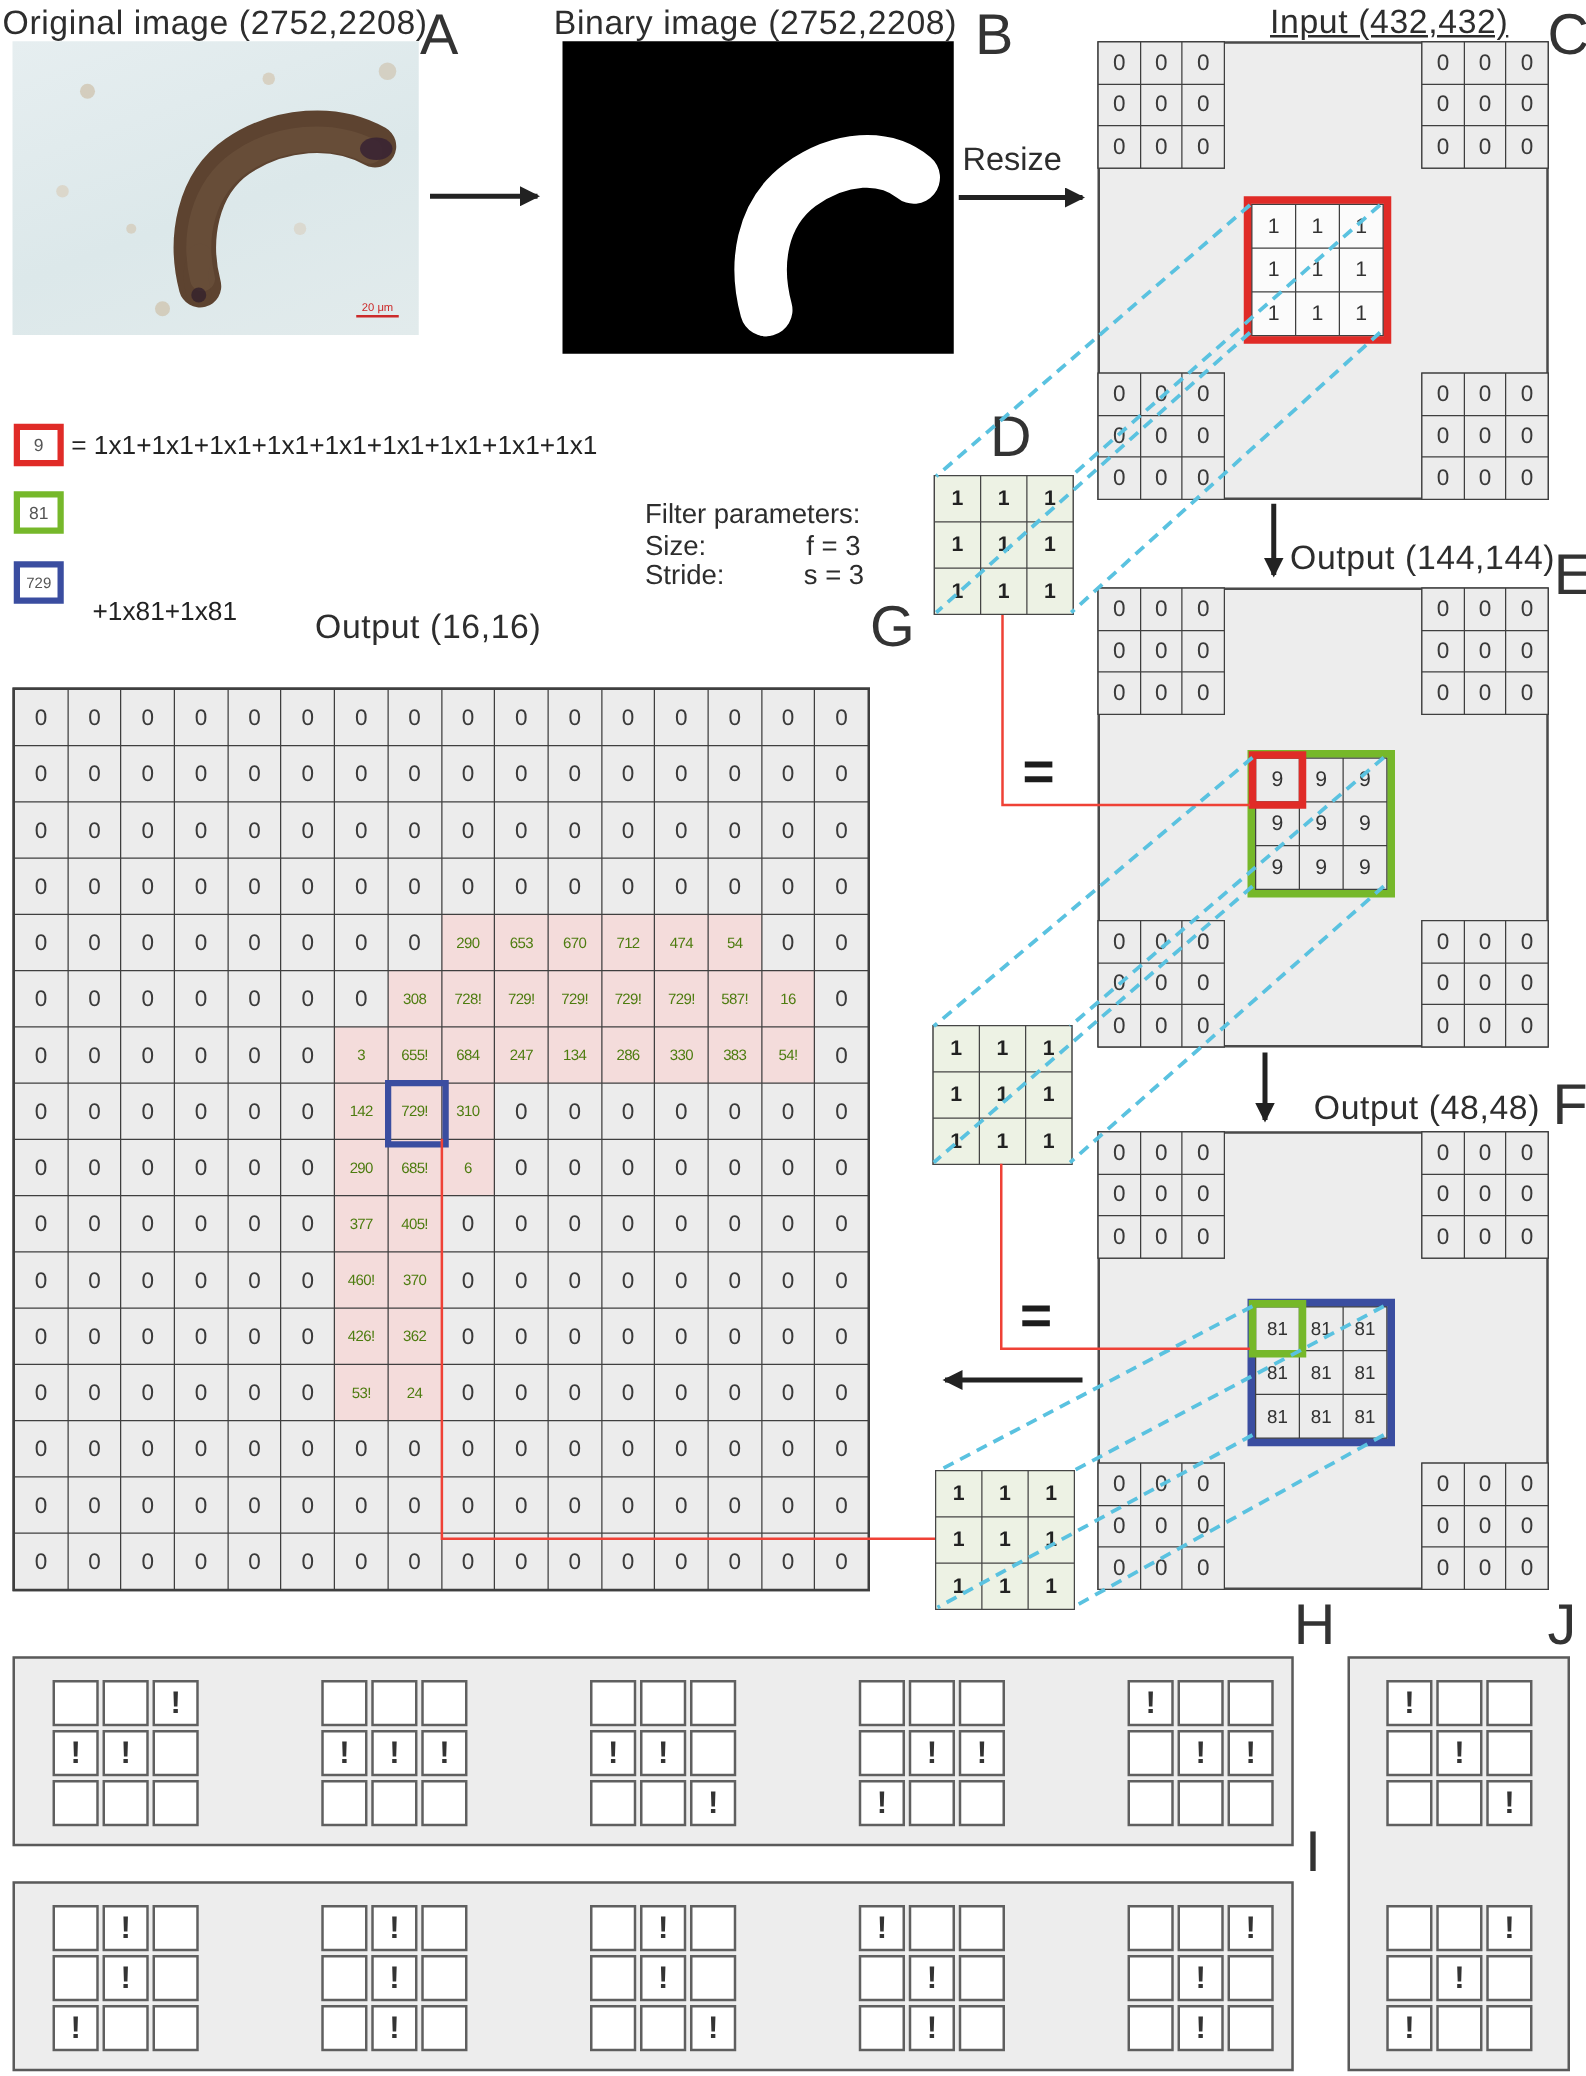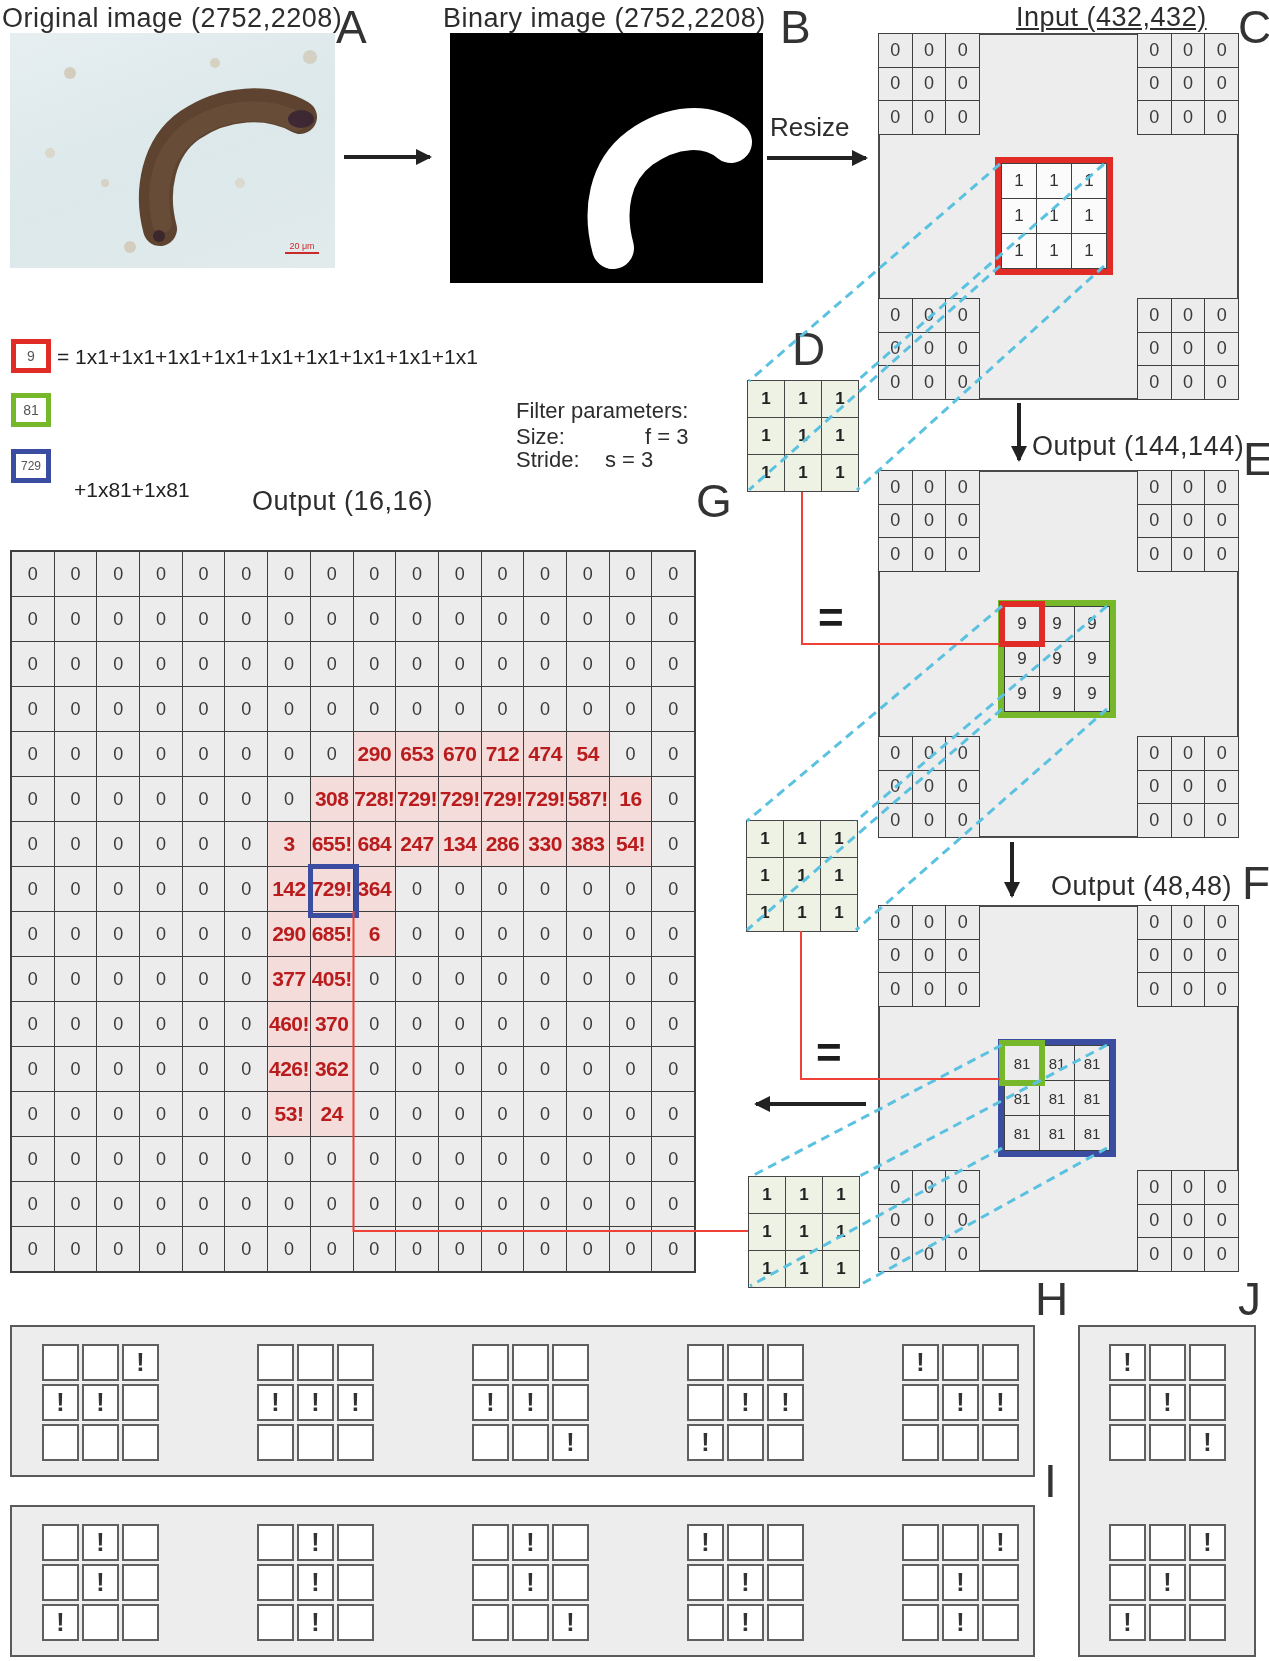--- a/index.html
+++ b/index.html
@@ -53,21 +53,21 @@
   .fp{position:absolute;font-size:22px;color:#2d2d2d;white-space:nowrap;}
   
   .eqsign{position:absolute;font-size:44px;font-weight:700;color:#1c1c1c;line-height:1;}
   
   .ggrid{position:absolute;left:10px;top:550px;width:686px;height:723px;box-sizing:border-box;
     border:2px solid #3f3f3f;display:grid;grid-template-columns:repeat(16,1fr);
     grid-template-rows:repeat(16,1fr);gap:1px;background:#3f3f3f;}
   .gc{background:#ececec;display:flex;align-items:center;justify-content:center;
     font-size:18px;color:#3a3a3a;overflow:hidden;}
   .gc.pink{background:#f4dcdb;}
-  .gc.val{font-weight:700;color:#b91c1c;font-size:21px;letter-spacing:-0.5px;}
+  .gc.val{font-weight:400;color:#4d7c0f;font-size:12px;letter-spacing:-0.5px;}
   .bluebox{position:absolute;left:296px;top:312px;width:51px;height:54px;box-sizing:border-box;
     border:5px solid var(--blue);z-index:4;}
   
   .hijbox{position:absolute;background:#ededed;border:2px solid #5a5a5a;box-sizing:border-box;}
   .box-h{left:10px;top:1325px;width:1025px;height:152px;}
   .box-i{left:10px;top:1505px;width:1025px;height:152px;}
   .box-j{left:1078px;top:1325px;width:178px;height:332px;}
   .hijgrid{position:absolute;display:grid;grid-template-columns:repeat(3,37px);
     grid-template-rows:repeat(3,37px);gap:3px;}
   .hijgrid .pcell{background:#fff;border:2px solid #5f5f5f;box-sizing:border-box;
@@ -79,21 +79,21 @@
   .resize-label{position:absolute;left:770px;top:112px;font-size:26px;color:#2d2d2d;}
   
   .t-a{left:2px;top:3px;} .t-b{left:443px;top:3px;} .t-c{left:1016px;top:2px;text-decoration:underline;}
   .t-e{left:1032px;top:431px;} .t-f{left:1051px;top:871px;} .t-g{left:252px;top:486px;}
   .l-a{left:336px;top:4px;} .l-b{left:780px;top:4px;} .l-c{left:1238px;top:4px;}
   .l-d{left:792px;top:326px;} .l-e{left:1243px;top:436px;} .l-f{left:1242px;top:860px;}
   .l-g{left:696px;top:478px;} .l-h{left:1035px;top:1276px;} .l-i{left:1044px;top:1458px;}
   .l-j{left:1238px;top:1276px;}
   .eq-e{left:818px;top:596px;} .eq-f{left:816px;top:1031px;}
   .fp-head{left:516px;top:398px;} .fp-size-l{left:516px;top:424px;} .fp-size-v{left:645px;top:424px;text-align:center;}
-  .fp-stride-l{left:516px;top:447px;} .fp-stride-v{left:605px;top:447px;}
+  .fp-stride-l{left:516px;top:447px;} .fp-stride-v{left:643px;top:447px;}
   .leq1{left:57px;top:345px;} .leq2{left:57px;top:399px;} .leq3{left:57px;top:453px;} .leq3b{left:74px;top:478px;}
 </style>
 </head>
 <body>
 
 <div class="canvas">
 
   <div class="title t-a">Original image (2752,2208)</div>
   <div class="biglabel l-a">A</div>
   <div class="photoA">
@@ -478,21 +478,21 @@
       <div class="gc pink val">54!</div>
       <div class="gc">0</div>
       <div class="gc">0</div>
       <div class="gc">0</div>
       <div class="gc">0</div>
       <div class="gc">0</div>
       <div class="gc">0</div>
       <div class="gc">0</div>
       <div class="gc pink val">142</div>
       <div class="gc pink val">729!</div>
-      <div class="gc pink val">364</div>
+      <div class="gc pink val">310</div>
       <div class="gc">0</div>
       <div class="gc">0</div>
       <div class="gc">0</div>
       <div class="gc">0</div>
       <div class="gc">0</div>
       <div class="gc">0</div>
       <div class="gc">0</div>
       <div class="gc">0</div>
       <div class="gc">0</div>
       <div class="gc">0</div>

